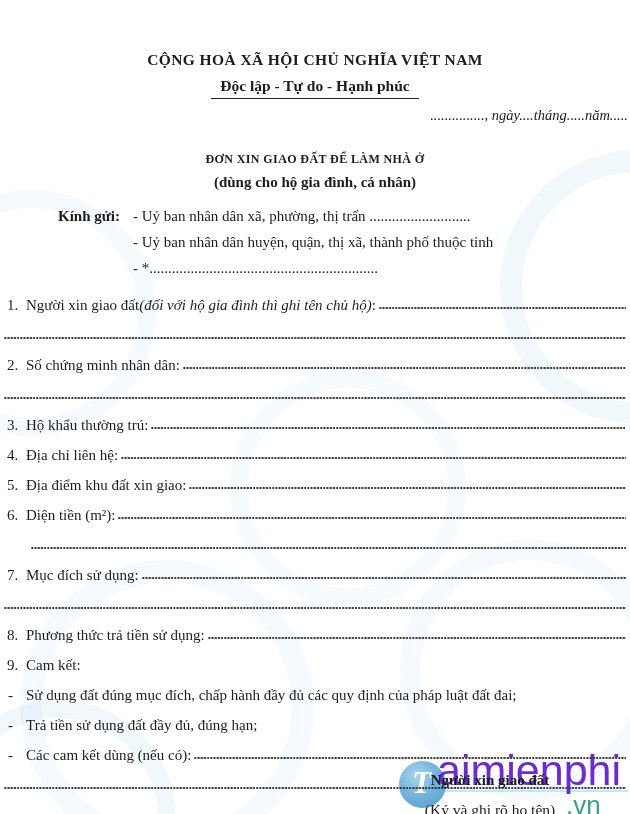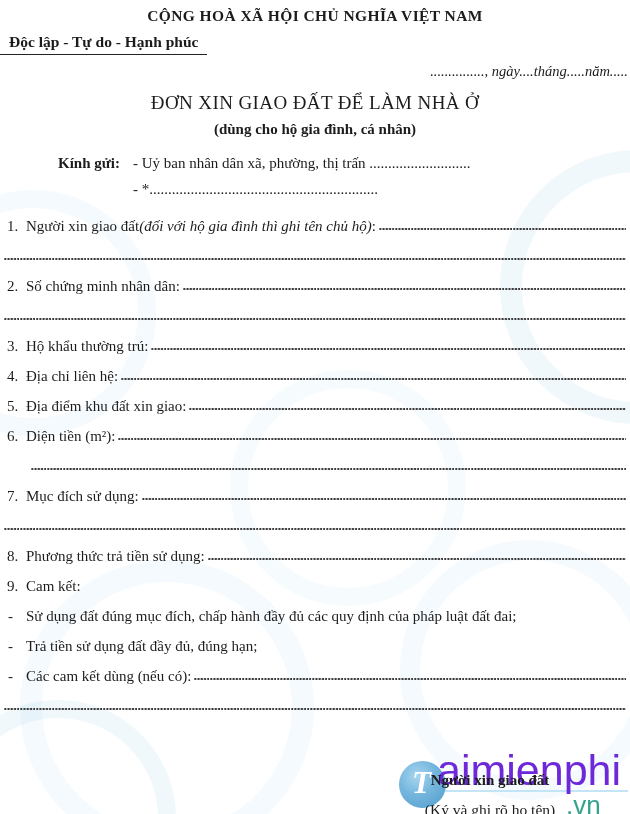--- a/index.html
+++ b/index.html
@@ -17,25 +17,25 @@
   .wm-a { left:500px; top:150px;  width:230px; height:230px; border:22px solid rgba(168,214,238,0.16); }
   .wm-b { left:-90px; top:190px;  width:210px; height:210px; border:18px solid rgba(168,214,238,0.12); }
   .wm-c { left:230px; top:370px;  width:200px; height:200px; border:18px solid rgba(168,214,238,0.10); }
   .wm-d { left:20px;  top:560px;  width:250px; height:250px; border:22px solid rgba(168,214,238,0.12); }
   .wm-e { left:400px; top:540px;  width:220px; height:220px; border:20px solid rgba(168,214,238,0.12); }
   .wm-f { left:-60px; top:700px;  width:200px; height:200px; border:18px solid rgba(168,214,238,0.16); }
 
   .content { position:relative; z-index:2; }
 
   
-  .nat-title   { text-align:center; font-weight:bold; font-size:15.5px; padding-top:7px; letter-spacing:0.4px; }
-  .motto-wrap  { margin-top:8px; }
+  .nat-title   { text-align:center; font-weight:bold; font-size:15.5px; padding-top:7px; letter-spacing:0.4px;margin-top:44px; }
+  .motto-wrap  { text-align:center; margin-top:8px; }
   .motto       { display:inline-block; font-weight:bold; font-size:15.5px; border-bottom:1.6px solid #232323; padding:0 9px 3px 9px; }
   .date-line   { text-align:right; font-style:italic; font-size:14.5px; margin-top:8px; padding-right:2px; }
-  .form-title  { text-align:center; font-weight:normal; font-size:19px; margin-top:12px; letter-spacing:0.4px; }
+  .form-title  { text-align:center; font-weight:bold; font-size:12px; margin-top:28px; letter-spacing:0.4px; }
   .form-subtitle { text-align:center; font-weight:bold; font-size:15px; margin-top:7px; }
 
   
   .recipient { display:flex; margin-top:12px; }
   .recipient-label { font-weight:bold; font-size:15px; margin-left:58px; line-height:26px; white-space:nowrap; }
   .recipient-lines { margin-left:13px; }
   .recipient-line  { font-size:15px; line-height:26px; white-space:nowrap; }
 
   
   .items { margin-top:3px; padding:0 3px; }
@@ -109,20 +109,21 @@
       <span class="motto">Độc lập - Tự do - Hạnh phúc</span>
     </div>
     <div class="date-line">..............., ngày....tháng.....năm.....</div>
     <div class="form-title">ĐƠN XIN GIAO ĐẤT ĐỂ LÀM NHÀ Ở</div>
     <div class="form-subtitle">(dùng cho hộ gia đình, cá nhân)</div>
 
     <div class="recipient">
       <div class="recipient-label">Kính gửi:</div>
       <div class="recipient-lines">
         <div class="recipient-line">- Uỷ ban nhân dân xã, phường, thị trấn ...........................</div>
+        <div class="recipient-line">- Uỷ ban nhân dân huyện, quận, thị xã, thành phố thuộc tỉnh</div>
         <div class="recipient-line">- *.............................................................</div>
       </div>
     </div>
 
     <div class="items">
 
       <div class="row">
         <span class="num">1.</span>
         <span class="lbl">Người xin giao đất </span>
         <span class="lbl note">(đối với hộ gia đình thì ghi tên chủ hộ)</span>

